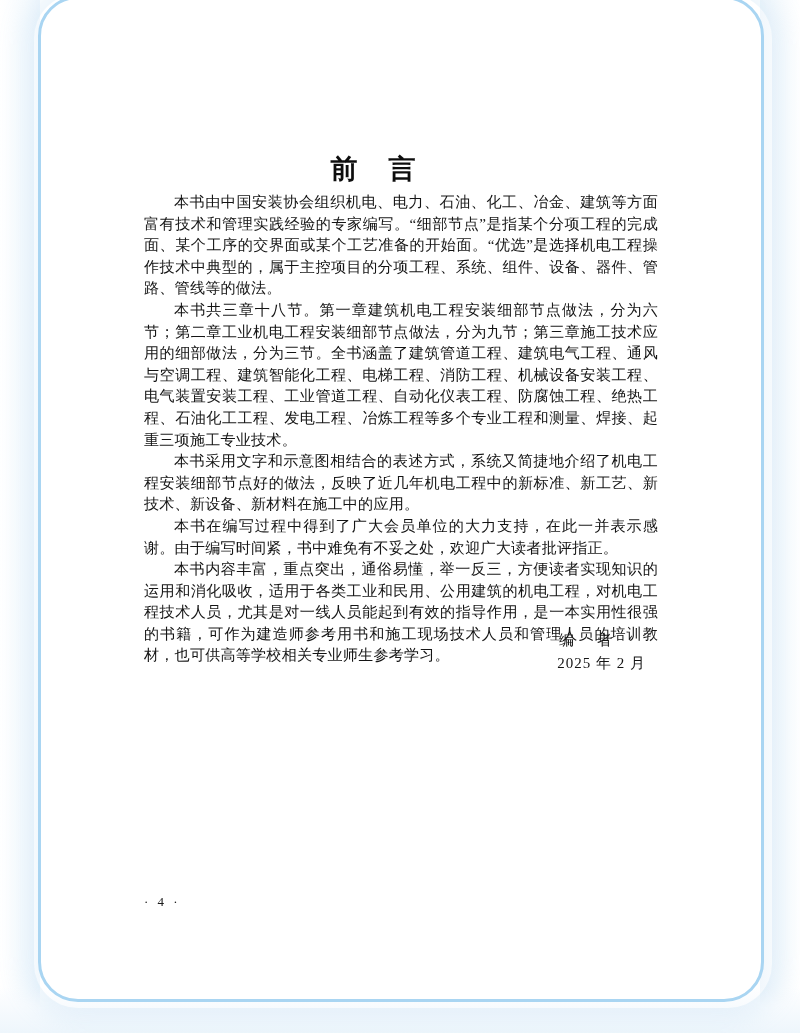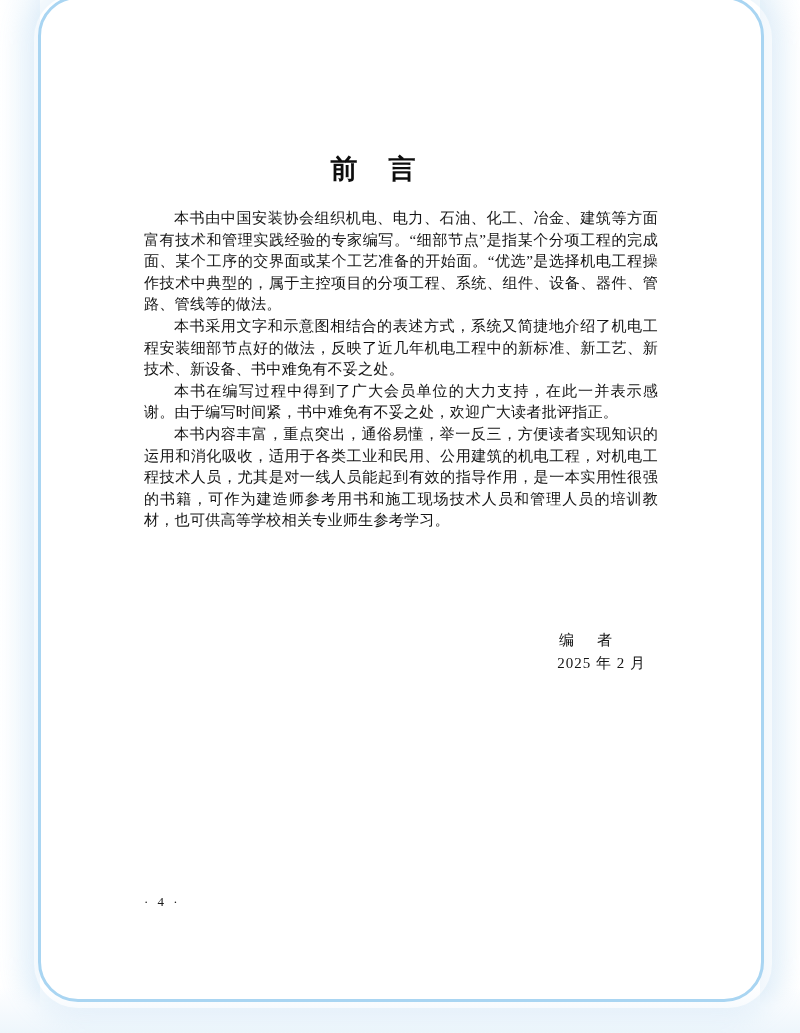--- a/index.html
+++ b/index.html
@@ -84,21 +84,21 @@
     font-weight: bold;
     letter-spacing: 2px;
     color: #0d0d0d;
     font-family: "Liberation Serif", "DejaVu Serif", serif;
   }
 
   
   .body-column {
     position: absolute;
     left: 106px;
-    top: 212px;
+    top: 196px;
     width: 514px;
   }
 
   .para {
     font-size: 15.1px;
     line-height: 21.6px;
     color: #141414;
     text-align: justify;
     text-justify: inter-character;
     text-indent: 30px;
@@ -148,21 +148,22 @@
 
 <div class="page-halo"></div>
 <div class="page-frame"></div>
 
 <div class="page-content">
 
   <div class="doc-title">前　言</div>
 
   <div class="body-column">
     <p class="para">本书由中国安装协会组织机电、电力、石油、化工、冶金、建筑等方面富有技术和管理实践经验的专家编写。“细部节点”是指某个分项工程的完成面、某个工序的交界面或某个工艺准备的开始面。“优选”是选择机电工程操作技术中典型的，属于主控项目的分项工程、系统、组件、设备、器件、管路、管线等的做法。</p>
-    <p class="para">本书采用文字和示意图相结合的表述方式，系统又简捷地介绍了机电工程安装细部节点好的做法，反映了近几年机电工程中的新标准、新工艺、新技术、新设备、书中难免有不妥之处。</p>
+    <p class="para">本书共三章十八节。第一章建筑机电工程安装细部节点做法，分为六节；第二章工业机电工程安装细部节点做法，分为九节；第三章施工技术应用的细部做法，分为三节。全书涵盖了建筑管道工程、建筑电气工程、通风与空调工程、建筑智能化工程、电梯工程、消防工程、机械设备安装工程、电气装置安装工程、工业管道工程、自动化仪表工程、防腐蚀工程、绝热工程、石油化工工程、发电工程、冶炼工程等多个专业工程和测量、焊接、起重三项施工专业技术。</p>
+    <p class="para">本书采用文字和示意图相结合的表述方式，系统又简捷地介绍了机电工程安装细部节点好的做法，反映了近几年机电工程中的新标准、新工艺、新技术、新设备、新材料在施工中的应用。</p>
     <p class="para">本书在编写过程中得到了广大会员单位的大力支持，在此一并表示感谢。由于编写时间紧，书中难免有不妥之处，欢迎广大读者批评指正。</p>
     <p class="para">本书内容丰富，重点突出，通俗易懂，举一反三，方便读者实现知识的运用和消化吸收，适用于各类工业和民用、公用建筑的机电工程，对机电工程技术人员，尤其是对一线人员能起到有效的指导作用，是一本实用性很强的书籍，可作为建造师参考用书和施工现场技术人员和管理人员的培训教材，也可供高等学校相关专业师生参考学习。</p>
   </div>
 
   <div class="signature">
     <span class="sig-name">编　者</span>
     <span class="sig-date">2025 年 2 月</span>
   </div>
 
   <div class="page-number">· 4 ·</div>

